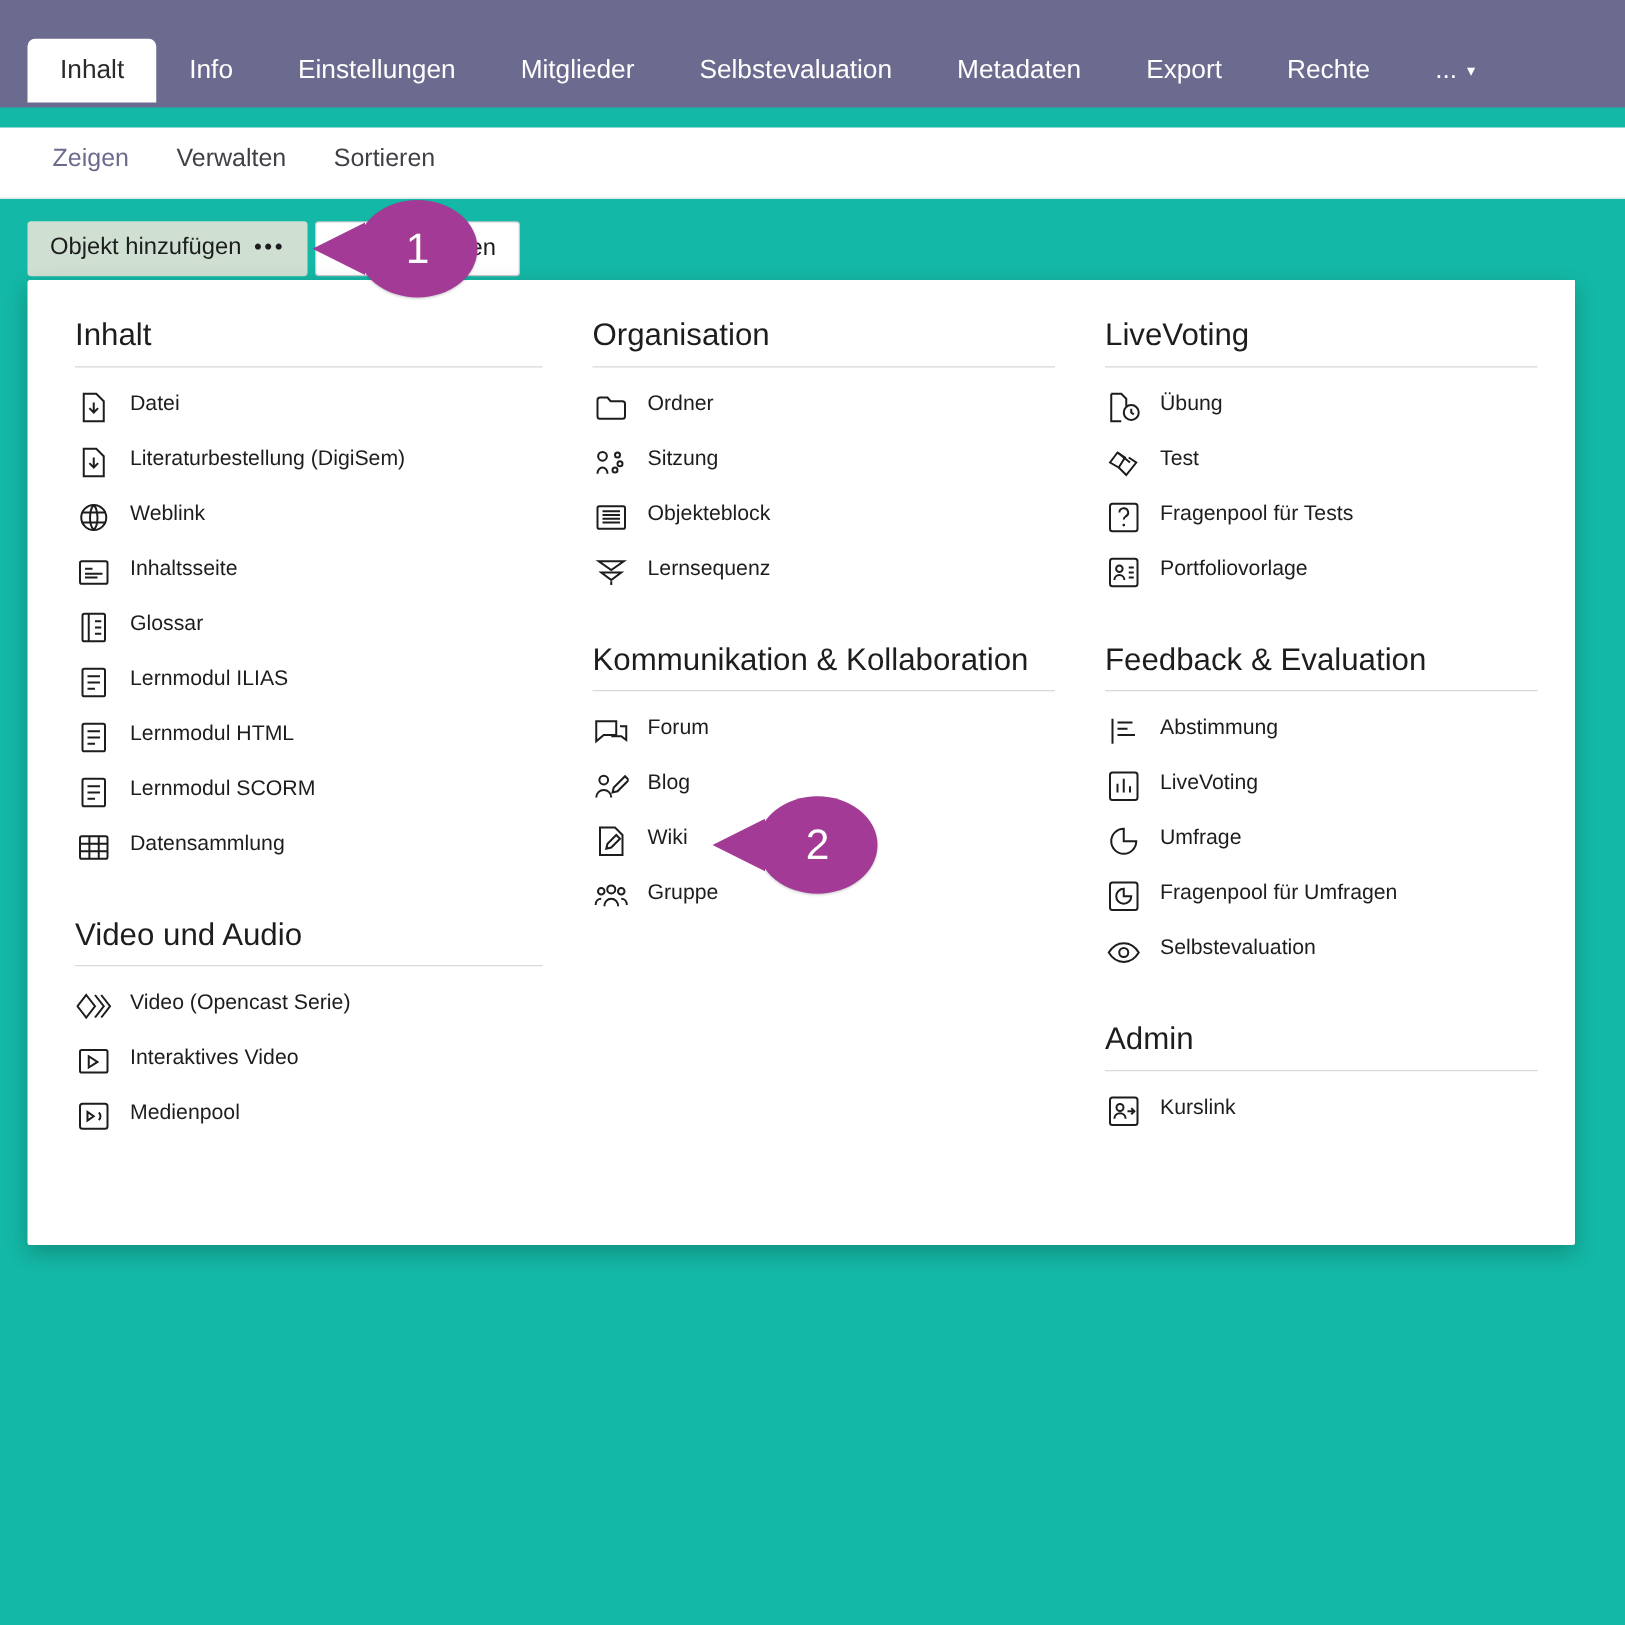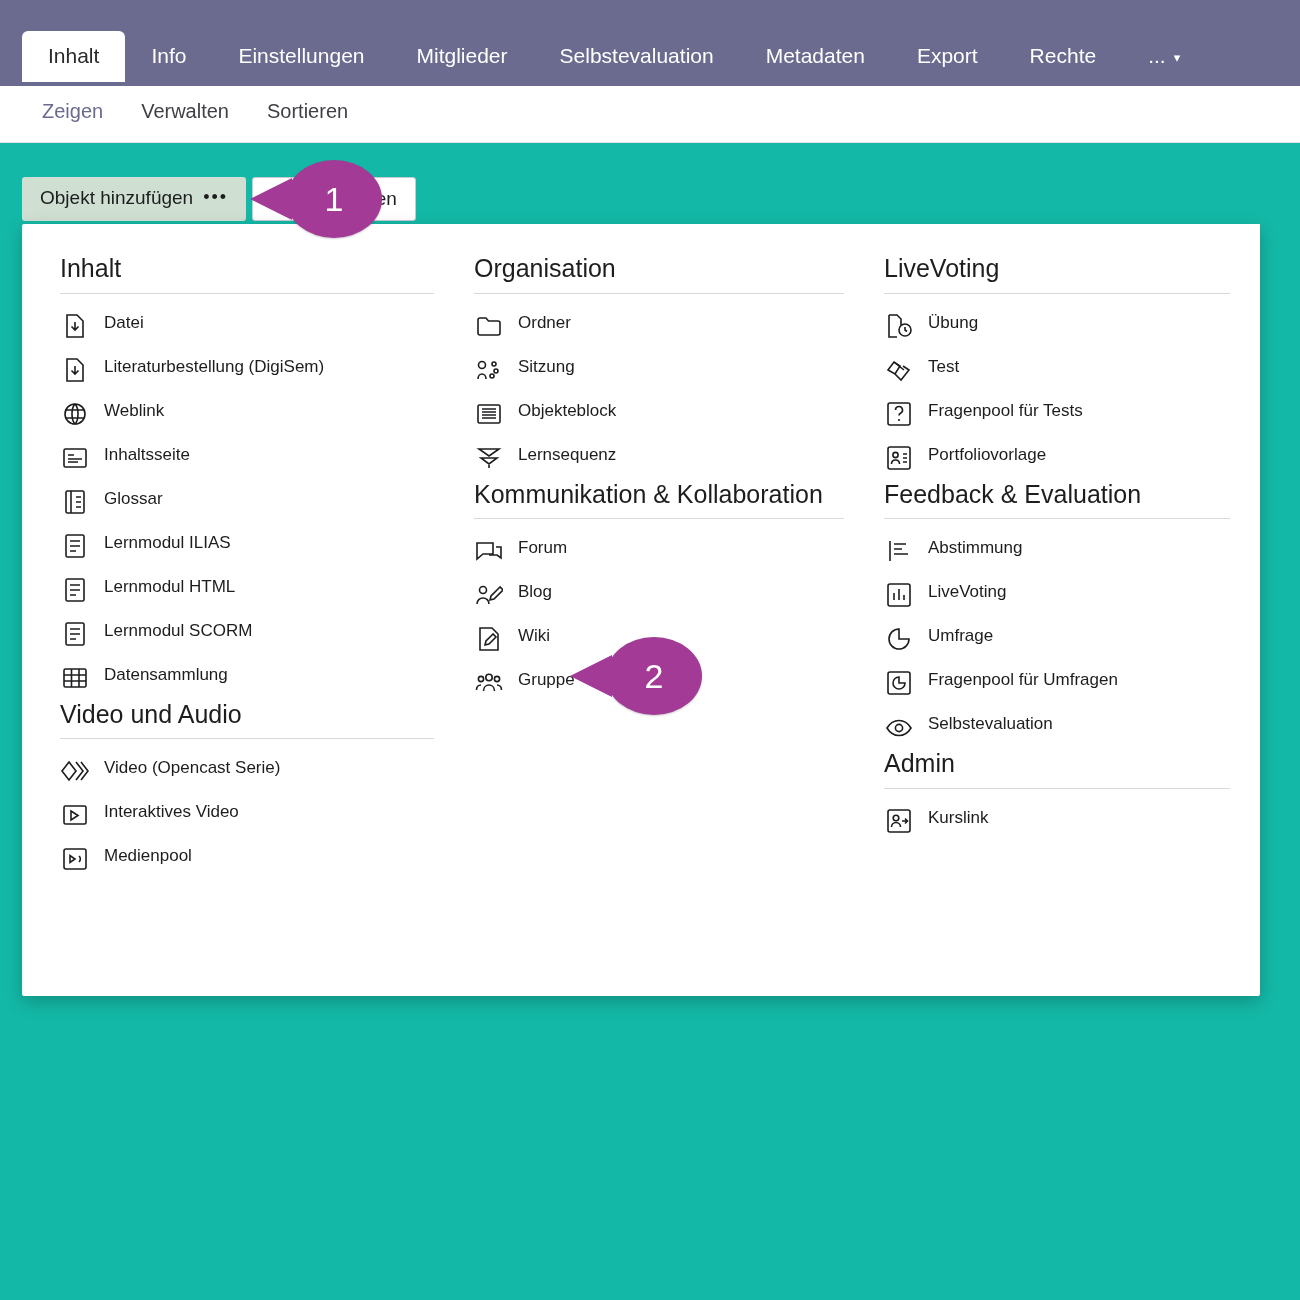--- a/index.html
+++ b/index.html
@@ -50,21 +50,21 @@
     display: inline-block;
     margin-left: 8px;
     font-size: 13px;
     vertical-align: middle;
   }
 
   
   .subnav {
     position: absolute;
     left: 0;
-    top: 86px;
+    top: 102px;
     width: 1300px;
     height: 56px;
     background: #ffffff;
     border-bottom: 1px solid #e3e3e8;
   }
   .subnav-inner {
     position: absolute;
     left: 42px;
     top: 14px;
     display: flex;
@@ -144,21 +144,21 @@
 
   .group-title {
     font-size: 25px;
     color: #1d1d1f;
     font-weight: 400;
     padding-bottom: 9px;
     border-bottom: 1px solid #d8d8de;
     margin: 0 0 10px 0;
     line-height: 1.18;
   }
-  .group-title.spaced { }
+  .group-title.spaced { margin-top: 34px; }
 
   ul.items {
     list-style: none;
     margin: 0;
     padding: 0;
   }
   ul.items li {
     display: flex;
     align-items: flex-start;
     gap: 14px;

